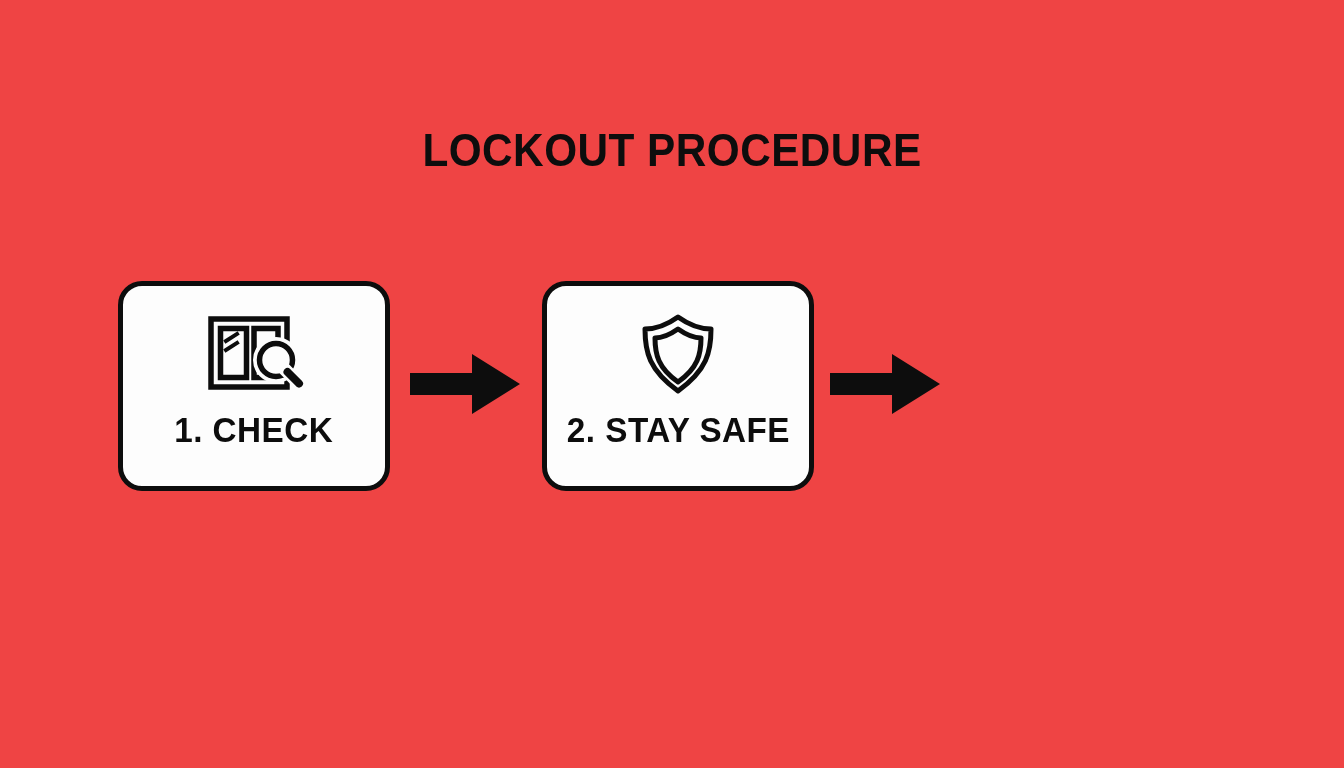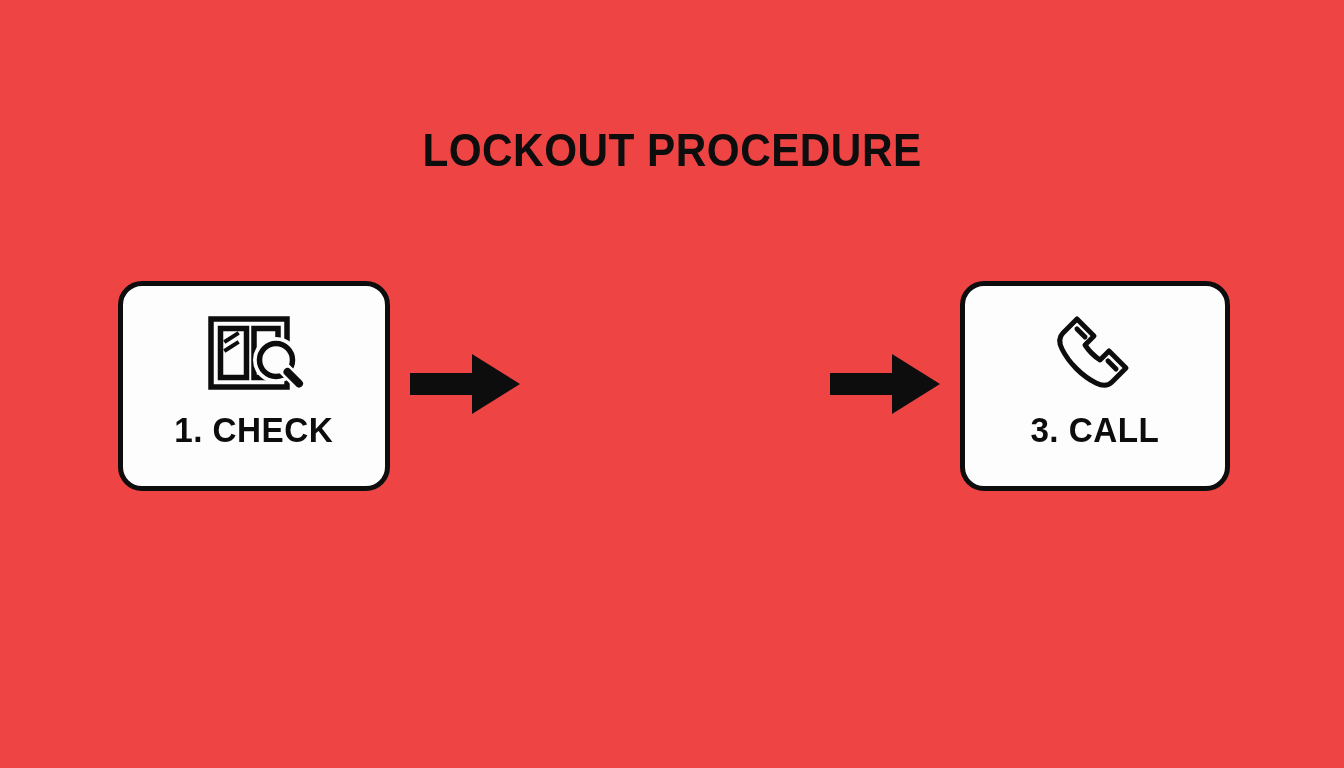--- a/index.html
+++ b/index.html
@@ -127,45 +127,33 @@
       </div>
       <div class="card-label">1. CHECK</div>
     </div>
 
     <div class="arrow arrow-1">
       <svg width="112" height="66" viewBox="0 0 112 66">
         <polygon points="0,22 62,22 62,3 110,33 62,63 62,44 0,44" fill="#0d0d0d"></polygon>
       </svg>
     </div>
 
+    <div class="card card-2">
+      <div class="card-icon">
+        <svg width="88" height="84" viewBox="0 0 88 84" fill="none" stroke="#0d0d0d" stroke-width="5" stroke-linejoin="round" stroke-linecap="round">
+
+          <path d="M44 5 C 58 15, 70 17, 77 17 C 77 40, 73 58, 44 79 C 15 58, 11 40, 11 17 C 18 17, 30 15, 44 5 Z"></path>
+
+          <path d="M44 17 C 54 24, 62 26, 67 26 C 67 42, 64 56, 44 70 C 24 56, 21 42, 21 26 C 26 26, 34 24, 44 17 Z"></path>
+        </svg>
+      </div>
+      <div class="card-label">2. STAY SAFE</div>
+    </div>
 
     <div class="arrow arrow-2">
       <svg width="112" height="66" viewBox="0 0 112 66">
         <polygon points="0,22 62,22 62,3 110,33 62,63 62,44 0,44" fill="#0d0d0d"></polygon>
       </svg>
     </div>
 
-    <div class="card card-3">
-      <div class="card-icon">
-        <svg width="92" height="84" viewBox="0 0 92 84" fill="none" stroke="#0d0d0d" stroke-width="5" stroke-linejoin="round" stroke-linecap="round">
-
-          <path d="M28 7
-                   L14 21
-                   C 10 25, 10 31, 13 37
-                   C 20 51, 33 64, 47 71
-                   C 53 74, 59 74, 63 70
-                   L77 56
-                   L60 39
-                   L51 48
-                   C 45 44, 40 39, 36 33
-                   L45 24
-                   Z"></path>
-
-          <line x1="28" y1="17" x2="36" y2="25"></line>
-
-          <line x1="59" y1="49" x2="67" y2="57"></line>
-        </svg>
-      </div>
-      <div class="card-label">3. CALL</div>
-    </div>
 
   </div>
 </div>
 
 </body></html>

